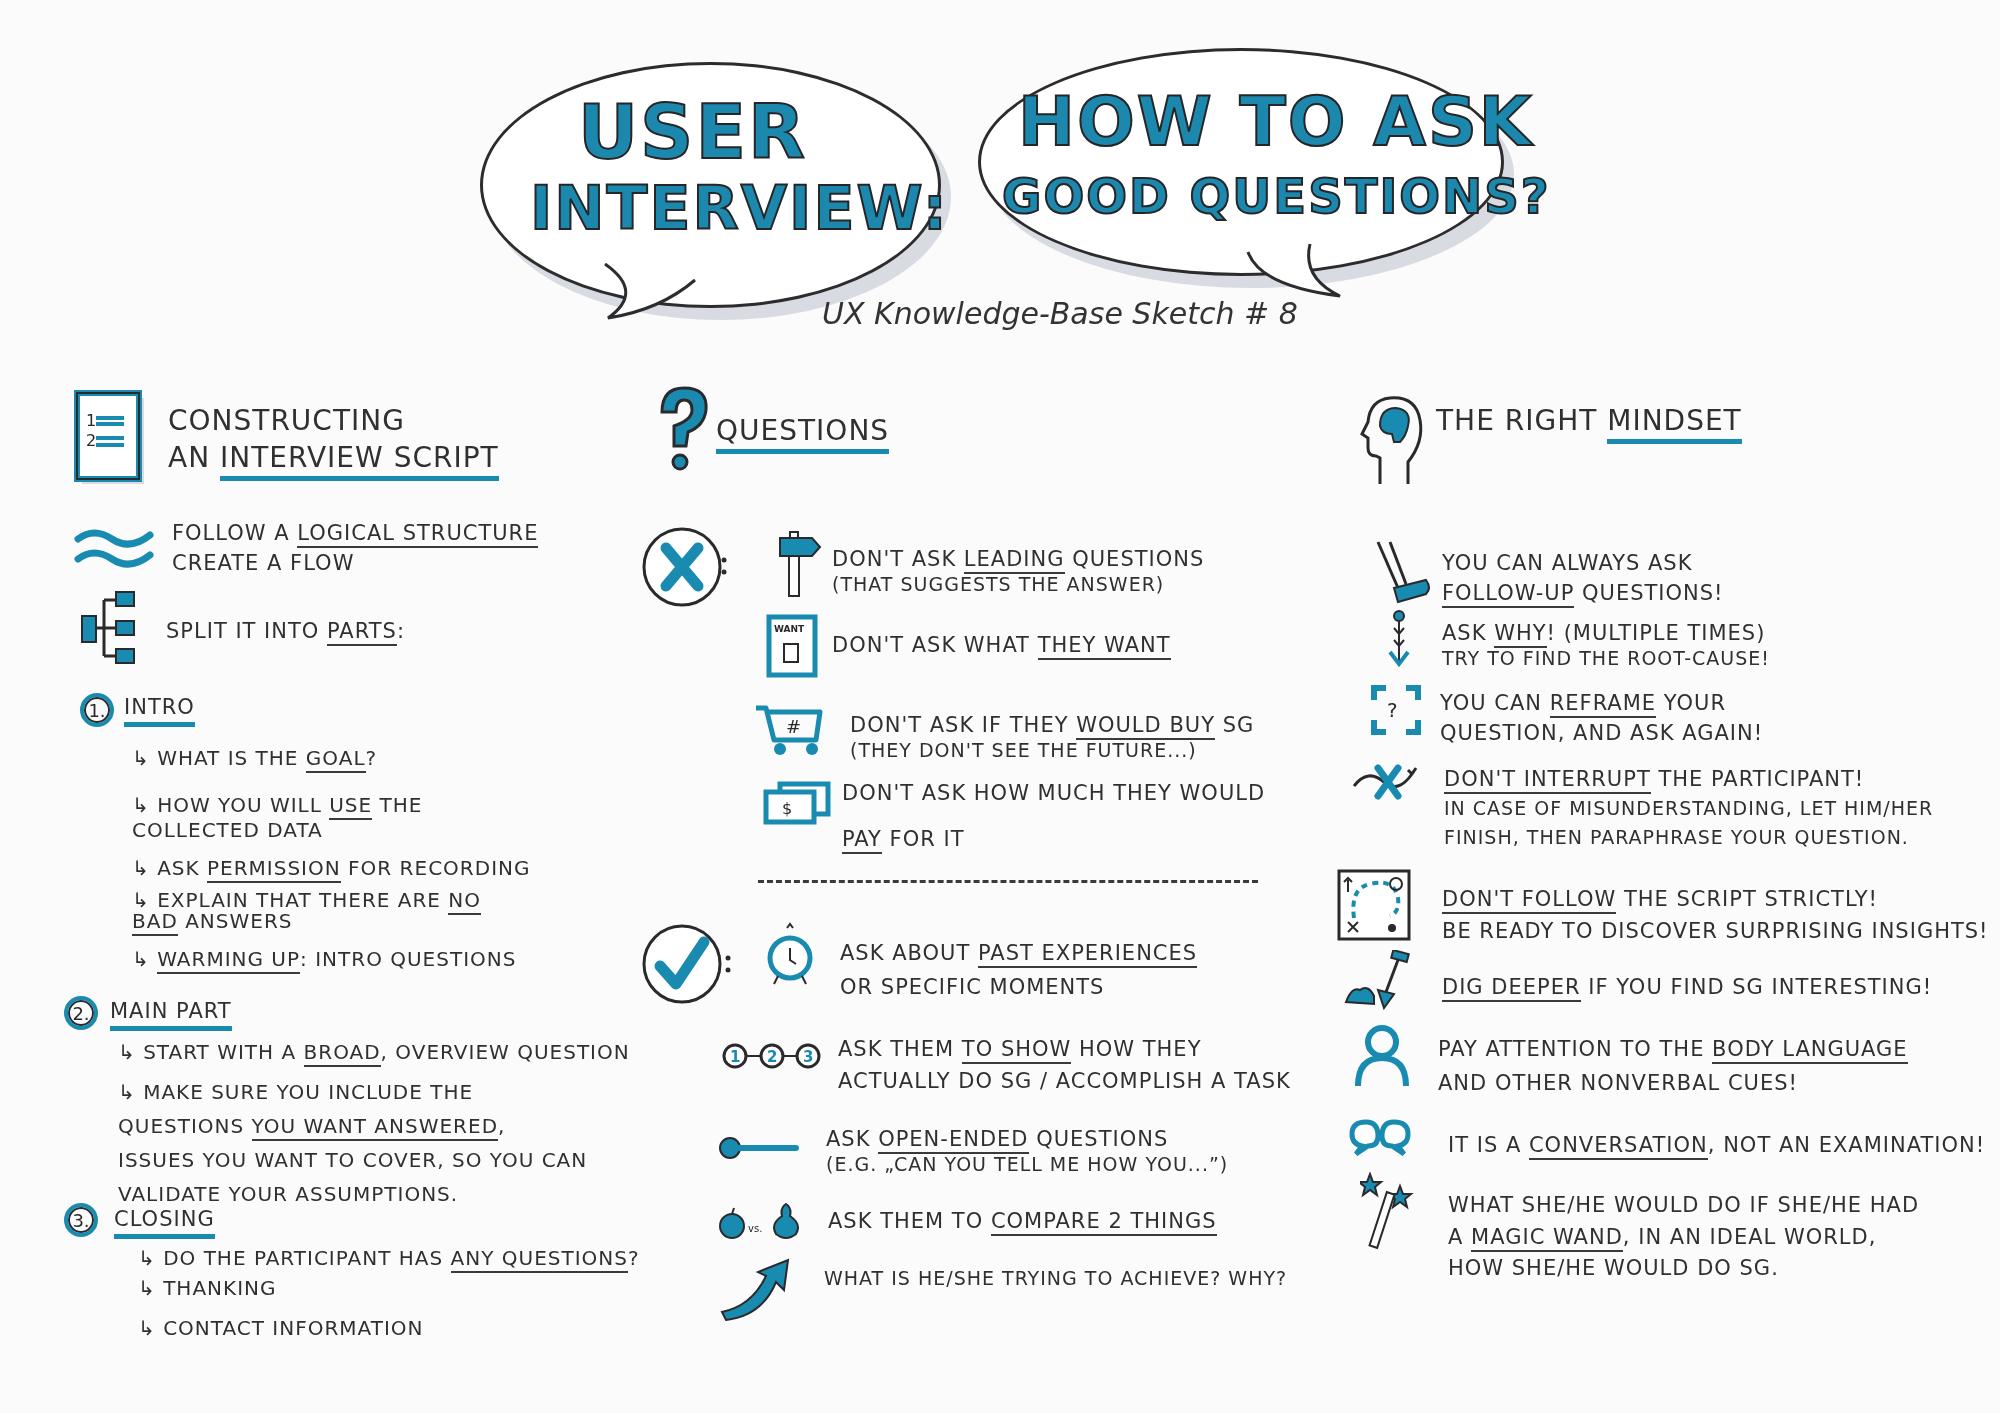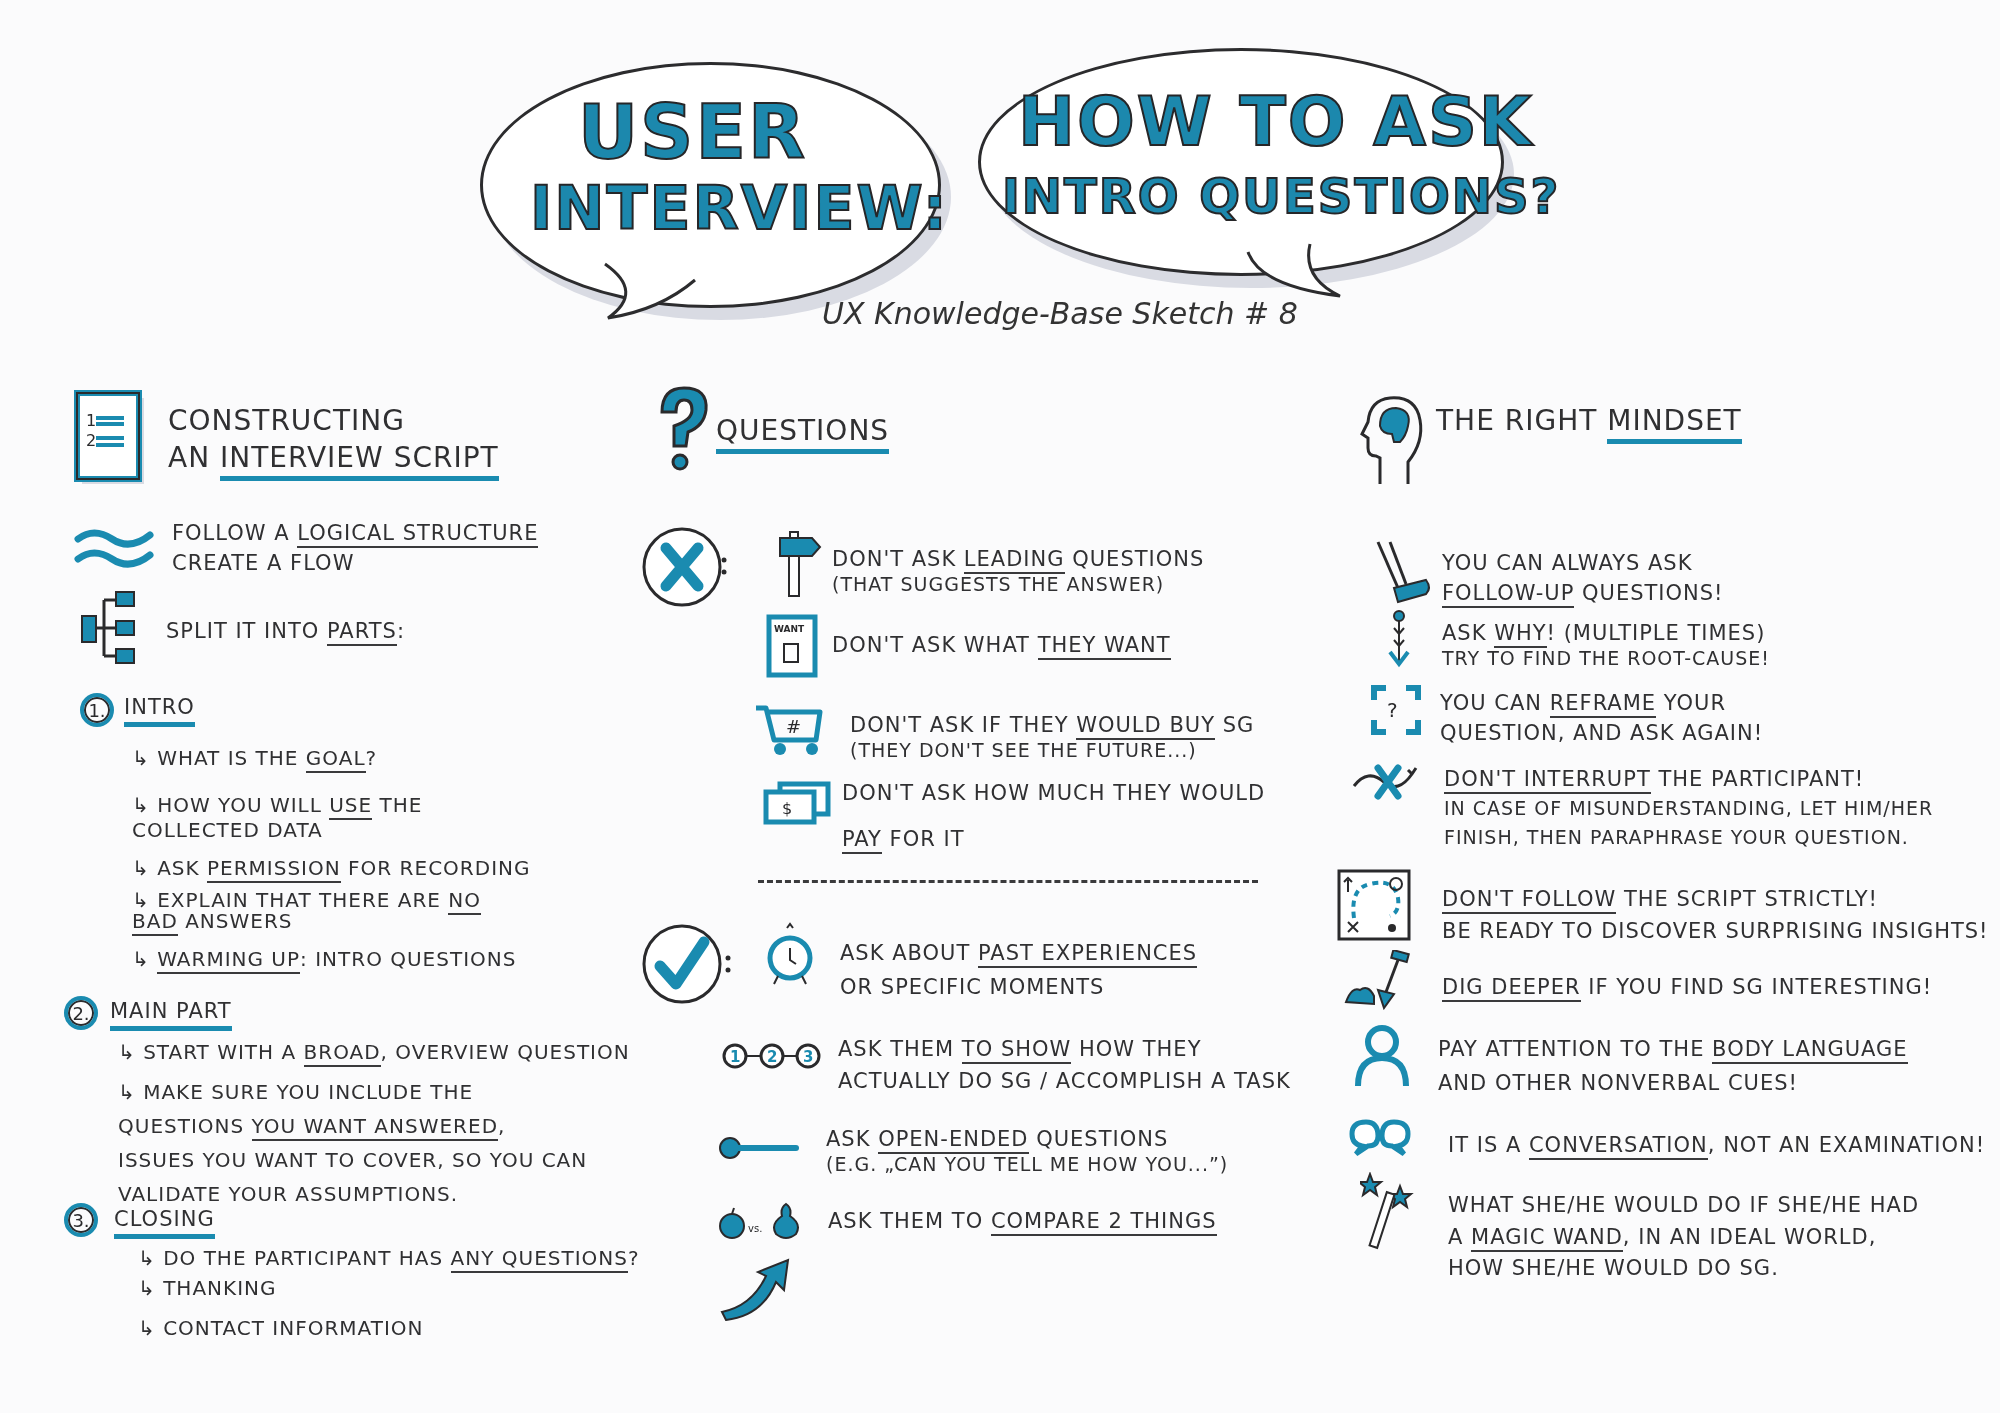--- a/index.html
+++ b/index.html
@@ -34,21 +34,21 @@
     <path d="M5 2 Q 45 30 8 56 Q 60 48 95 18" fill="#fff" stroke="#2c2c2e" stroke-width="3"></path>
   </svg>
   <div class="title-text" style="left:578px;top:95px;font-size:74px;">USER</div>
   <div class="title-text" style="left:530px;top:178px;font-size:60px;">INTERVIEW:</div>
 
   <div class="bubble" style="left:978px;top:48px;width:520px;height:222px;"></div>
   <svg class="tail abs" style="left:1240px;top:238px;" width="110" height="62" viewBox="0 0 110 62">
     <path d="M8 14 Q 20 48 100 58 Q 62 40 70 6" fill="#fff" stroke="#2c2c2e" stroke-width="3"></path>
   </svg>
   <div class="title-text" style="left:1018px;top:88px;font-size:68px;">HOW TO ASK</div>
-  <div class="title-text" style="left:1002px;top:172px;font-size:48px;">INTRO QUESTIONS?</div>
+  <div class="title-text" style="left:1002px;top:172px;font-size:48px;">GOOD QUESTIONS?</div>
 
   <div class="abs subtitle" style="left:822px;top:296px;">UX Knowledge-Base Sketch # 8</div>
 </div>
 
 <div>
   <svg class="abs" style="left:74px;top:390px;" width="72" height="96" viewBox="0 0 72 96">
     <rect x="8" y="8" width="62" height="86" fill="#d9dbe3"></rect>
     <rect x="3" y="3" width="62" height="86" fill="#fff" stroke="#1a8bb0" stroke-width="6"></rect>
     <rect x="3" y="3" width="62" height="86" fill="none" stroke="#2a2a2c" stroke-width="2"></rect>
     <text x="12" y="36" font-size="16" fill="#2a2a2c" font-family="DejaVu Sans">1</text>
@@ -212,20 +212,21 @@
     <path d="M70 8 Q 64 12 66 20 Q 54 28 60 38 Q 70 46 80 38 Q 86 28 74 20 Q 76 12 70 8 Z" fill="#1a8bb0" stroke="#2a2a2c" stroke-width="2"></path>
   </svg>
   <div class="abs hand item" style="left:828px;top:1208px;">
     <span>ASK THEM TO</span> <span class="u">COMPARE 2 THINGS</span>
   </div>
 
   <svg class="abs" style="left:718px;top:1256px;" width="76" height="66" viewBox="0 0 76 66">
     <path d="M4 56 Q 34 50 48 20 L40 16 L70 4 L66 34 L58 26 Q 44 60 8 64 Z" fill="#1a8bb0" stroke="#2a2a2c" stroke-width="2"></path>
   </svg>
   <div class="abs hand item" style="left:824px;top:1262px;">
+    <div class="sm" style="margin-top:4px;">WHAT IS HE/SHE TRYING TO ACHIEVE? WHY?</div>
   </div>
 </div>
 
 <div>
   <svg class="abs" style="left:1358px;top:392px;" width="70" height="96" viewBox="0 0 70 96">
     <path d="M50 92 L50 70 Q 66 50 62 28 Q 58 4 32 6 Q 12 8 10 30 L4 42 L10 46 L10 56 Q 10 64 18 64 L22 66 L22 92" fill="none" stroke="#2a2a2c" stroke-width="3"></path>
     <path d="M22 34 Q 22 16 38 16 Q 54 18 50 34 Q 48 44 42 50 L36 50 L34 42 Q 24 42 22 34 Z" fill="#1a8bb0" stroke="#2a2a2c" stroke-width="2"></path>
   </svg>
   <div class="abs hand sec-title" style="left:1436px;top:404px;">
     <span>THE RIGHT</span> <span class="ub">MINDSET</span>

